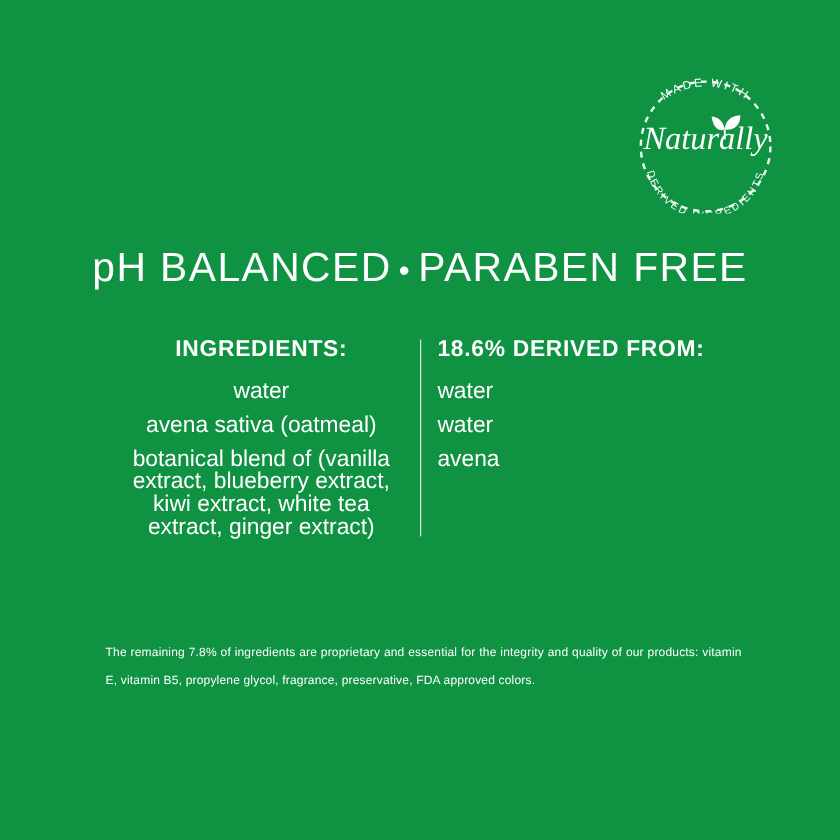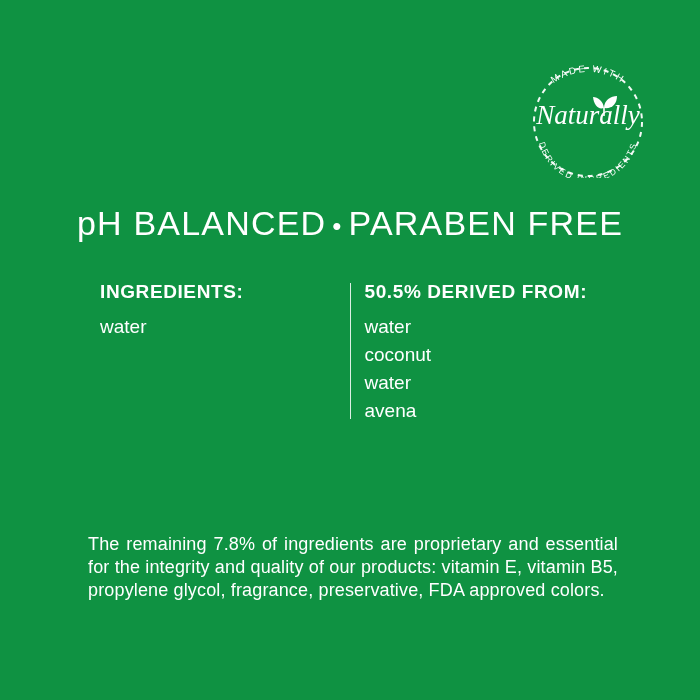--- a/index.html
+++ b/index.html
@@ -51,21 +51,21 @@
     position: absolute;
     top: 281px;
     left: 100px;
     width: 500px;
     display: flex;
     flex-direction: row;
   }
   .col-left {
     width: 236px;
     padding-right: 14px;
-    text-align: left;
+    text-align: center;
   }
   .divider {
     width: 1px;
     background: #ffffff;
     opacity: 0.85;
     align-self: stretch;
     margin-top: 2px;
     margin-bottom: 10px;
   }
   .col-right {
@@ -88,21 +88,21 @@
   .row.multi {
     line-height: 19px;
   }
 
   
   .footnote {
     position: absolute;
     top: 533px;
     left: 88px;
     width: 530px;
-    font-size: 18px;
+    font-size: 10px;
     line-height: 23px;
     text-align: justify;
     letter-spacing: 0.15px;
   }
 </style>
 </head>
 <body>
 
 <div class="seal">
   <svg width="160" height="120" viewBox="0 0 160 120" xmlns="http://www.w3.org/2000/svg">
@@ -133,27 +133,28 @@
 
 <div class="headline">
   <span>pH BALANCED</span><span class="dot">•</span><span>PARABEN FREE</span>
 </div>
 
 <div class="table">
 
   <div class="col-left">
     <div class="col-head">INGREDIENTS:</div>
     <div class="row">water</div>
+    <div class="row">avena sativa (oatmeal)</div>
+    <div class="row multi">botanical blend of (vanilla extract, blueberry extract, kiwi extract, white tea extract, ginger extract)</div>
   </div>
 
   <div class="divider"></div>
 
   <div class="col-right">
-    <div class="col-head">50.5% DERIVED FROM:</div>
+    <div class="col-head">18.6% DERIVED FROM:</div>
     <div class="row">water</div>
-    <div class="row">coconut</div>
     <div class="row">water</div>
     <div class="row">avena</div>
   </div>
 
 </div>
 
 <div class="footnote">The remaining 7.8% of ingredients are proprietary and essential for the integrity and quality of our products: vitamin E, vitamin B5, propylene glycol, fragrance, preservative, FDA approved colors.</div>
 
 </body></html>

